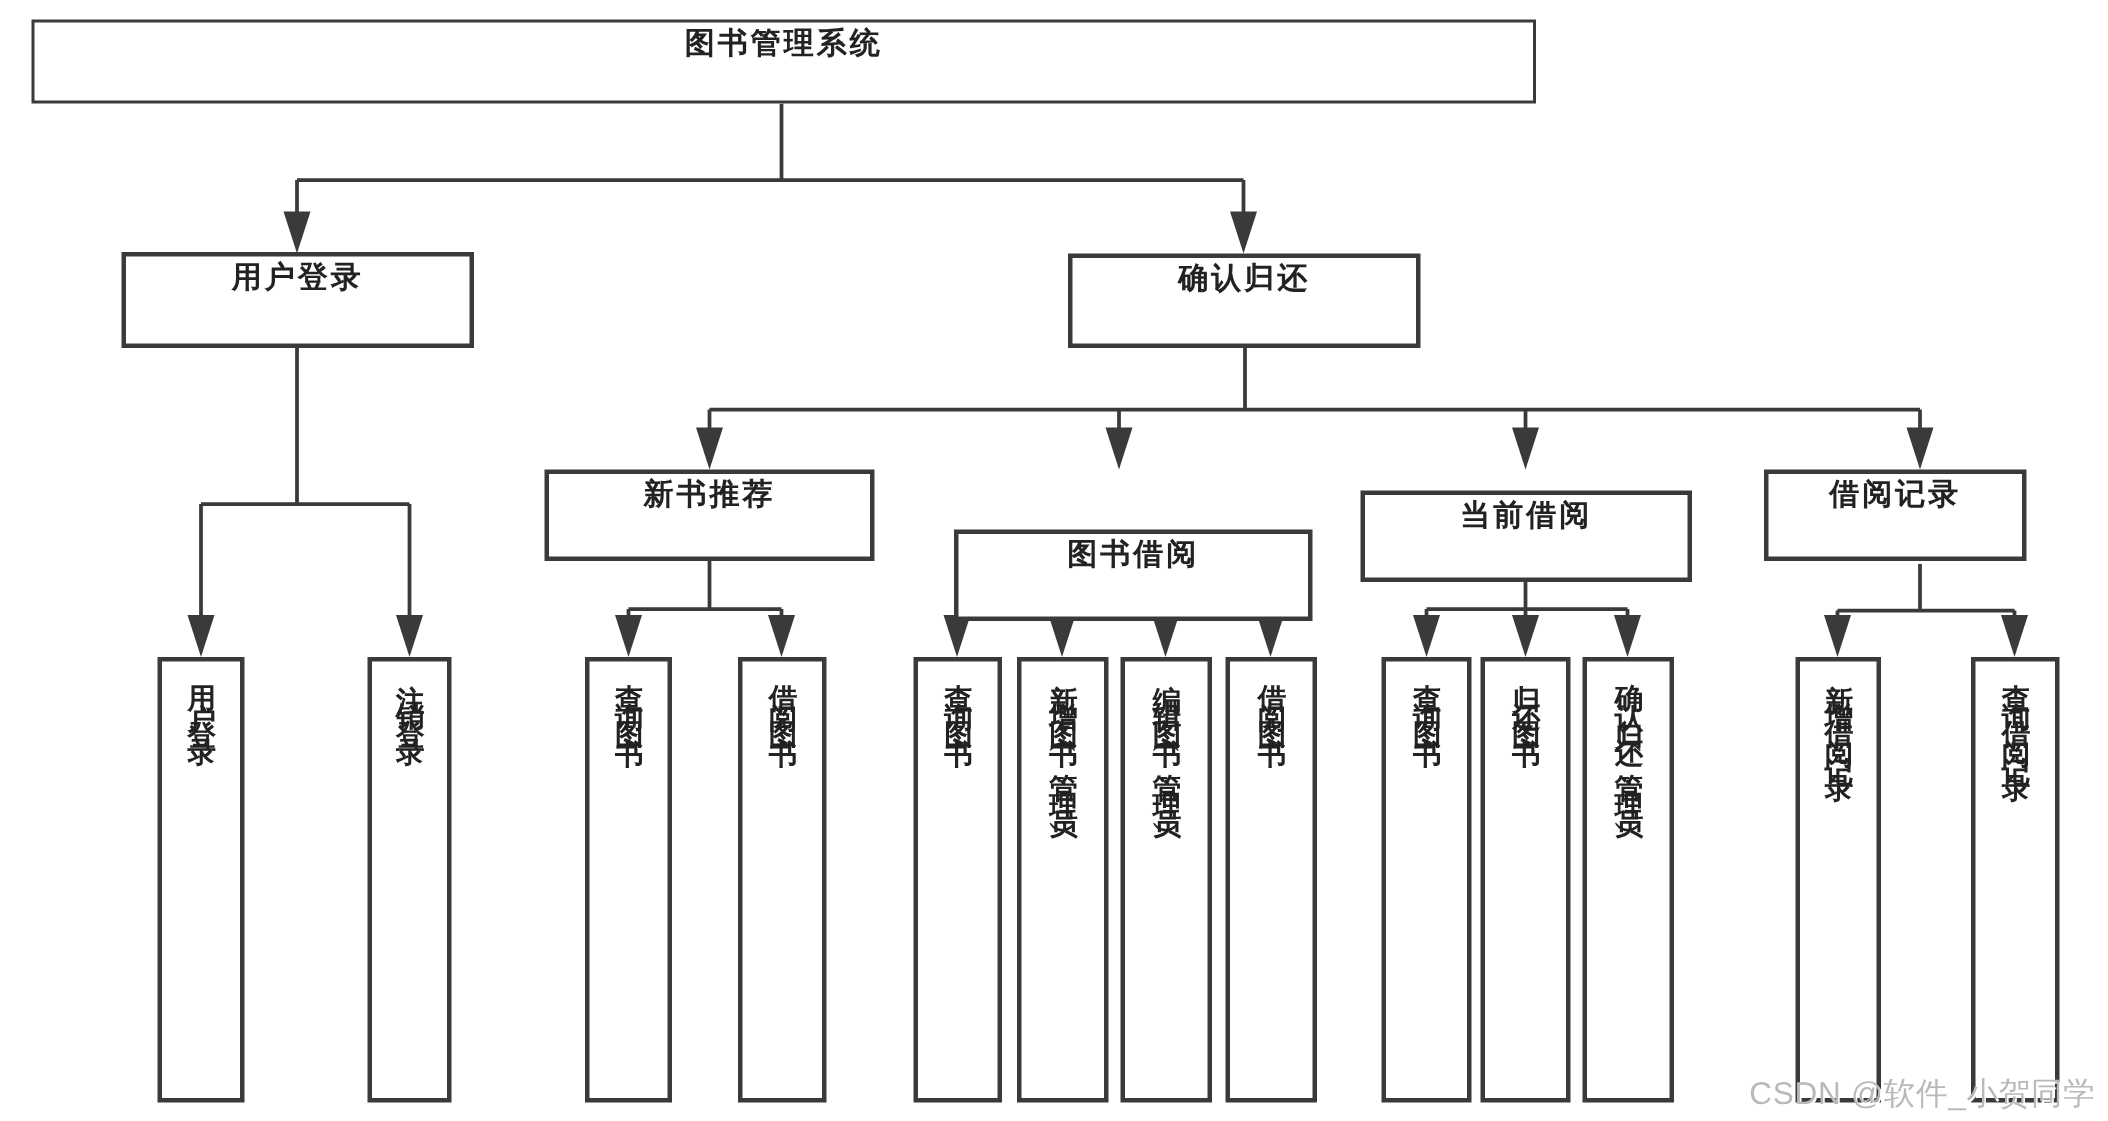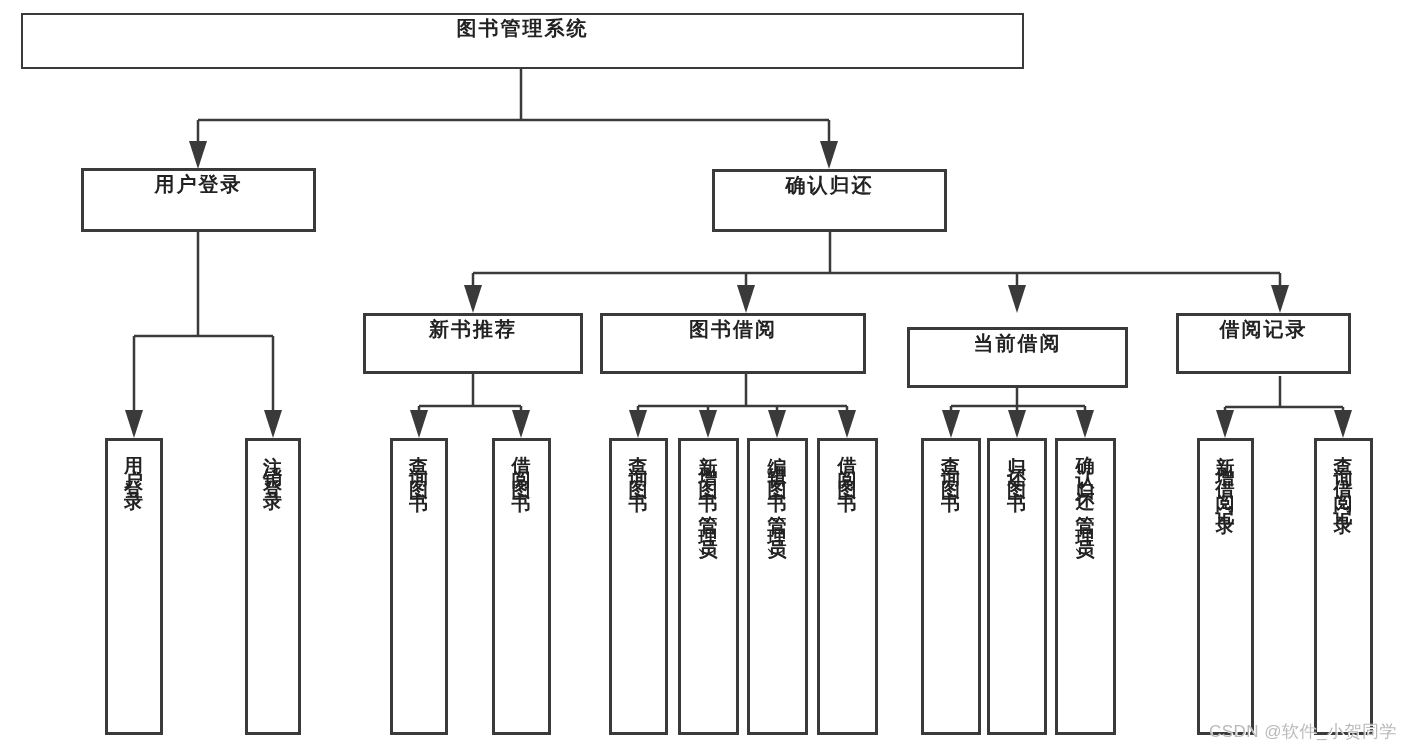--- a/index.html
+++ b/index.html
@@ -25,21 +25,21 @@
     font-size:20px;
     letter-spacing:2px;
     white-space:nowrap;
     color:#222222;
   }
   .root{left:21px;top:13px;width:1003px;height:56px;border-width:2.5px;}
   .lv2a{left:81px;top:168px;width:235px;height:64px;}
   .lv2b{left:712px;top:169px;width:235px;height:63px;}
   .lv3{top:313px;height:61px;}
   .lv3a{left:363px;width:220px;}
-  .lv3b{left:600px;width:266px;}
+  .lv3b{left:636px;width:239px;margin-top:40px;}
   .lv3c{left:907px;width:221px;margin-top:14px;}
   .lv3d{left:1176px;width:175px;}
   .leaf{top:438px;height:297px;}
   .leaf .vlbl{
     writing-mode:vertical-rl;
     text-orientation:mixed;
     font-size:19px;
     letter-spacing:12px;
     color:#222222;
     line-height:1;
@@ -53,21 +53,21 @@
   .c3{left:747px;width:61px;}
   .c4{left:817px;width:61px;}
   .d1{left:921px;width:60px;}
   .d2{left:987px;width:60px;}
   .d3{left:1055px;width:61px;}
   .e1{left:1197px;width:57px;}
   .e2{left:1314px;width:59px;}
   .watermark{
     position:absolute;
     right:8px;bottom:4px;
-    font-size:17px;
+    font-size:21px;
     color:#b9b9b9;
     letter-spacing:0.5px;
     z-index:3;
     text-shadow:1px 1px 0 #ffffff;
     white-space:nowrap;
   }
 </style>
 </head>
 <body>
 

